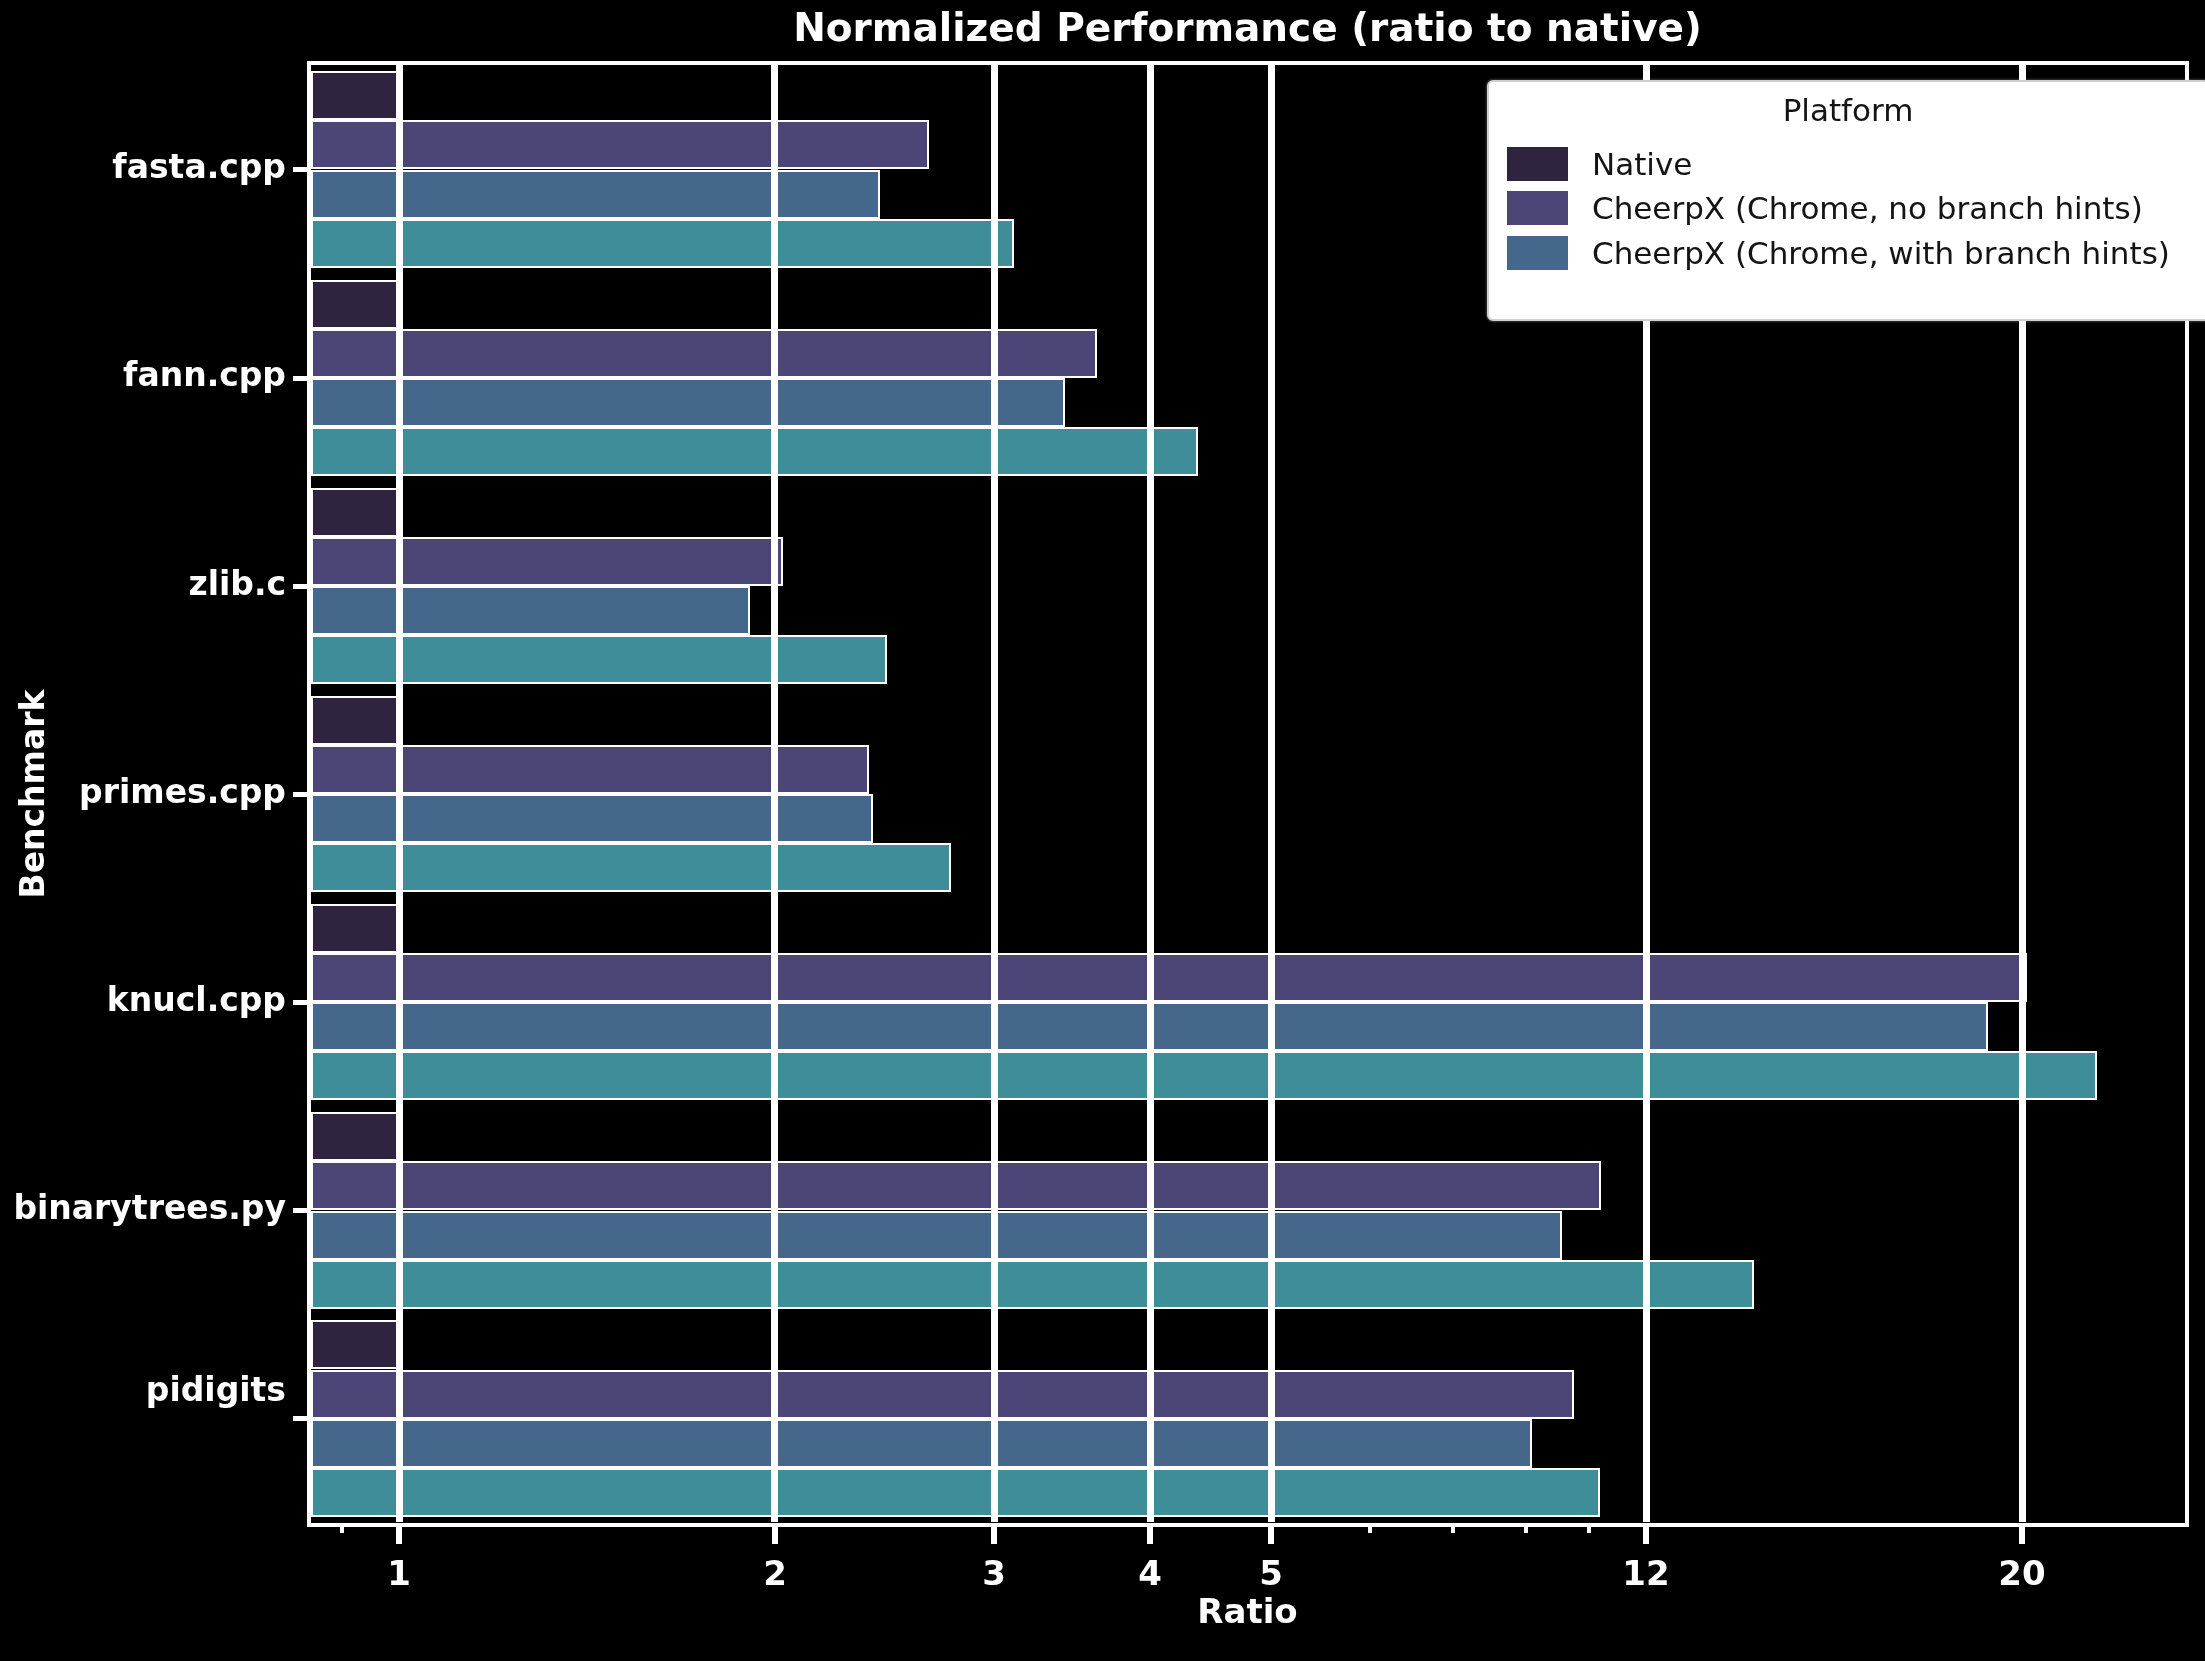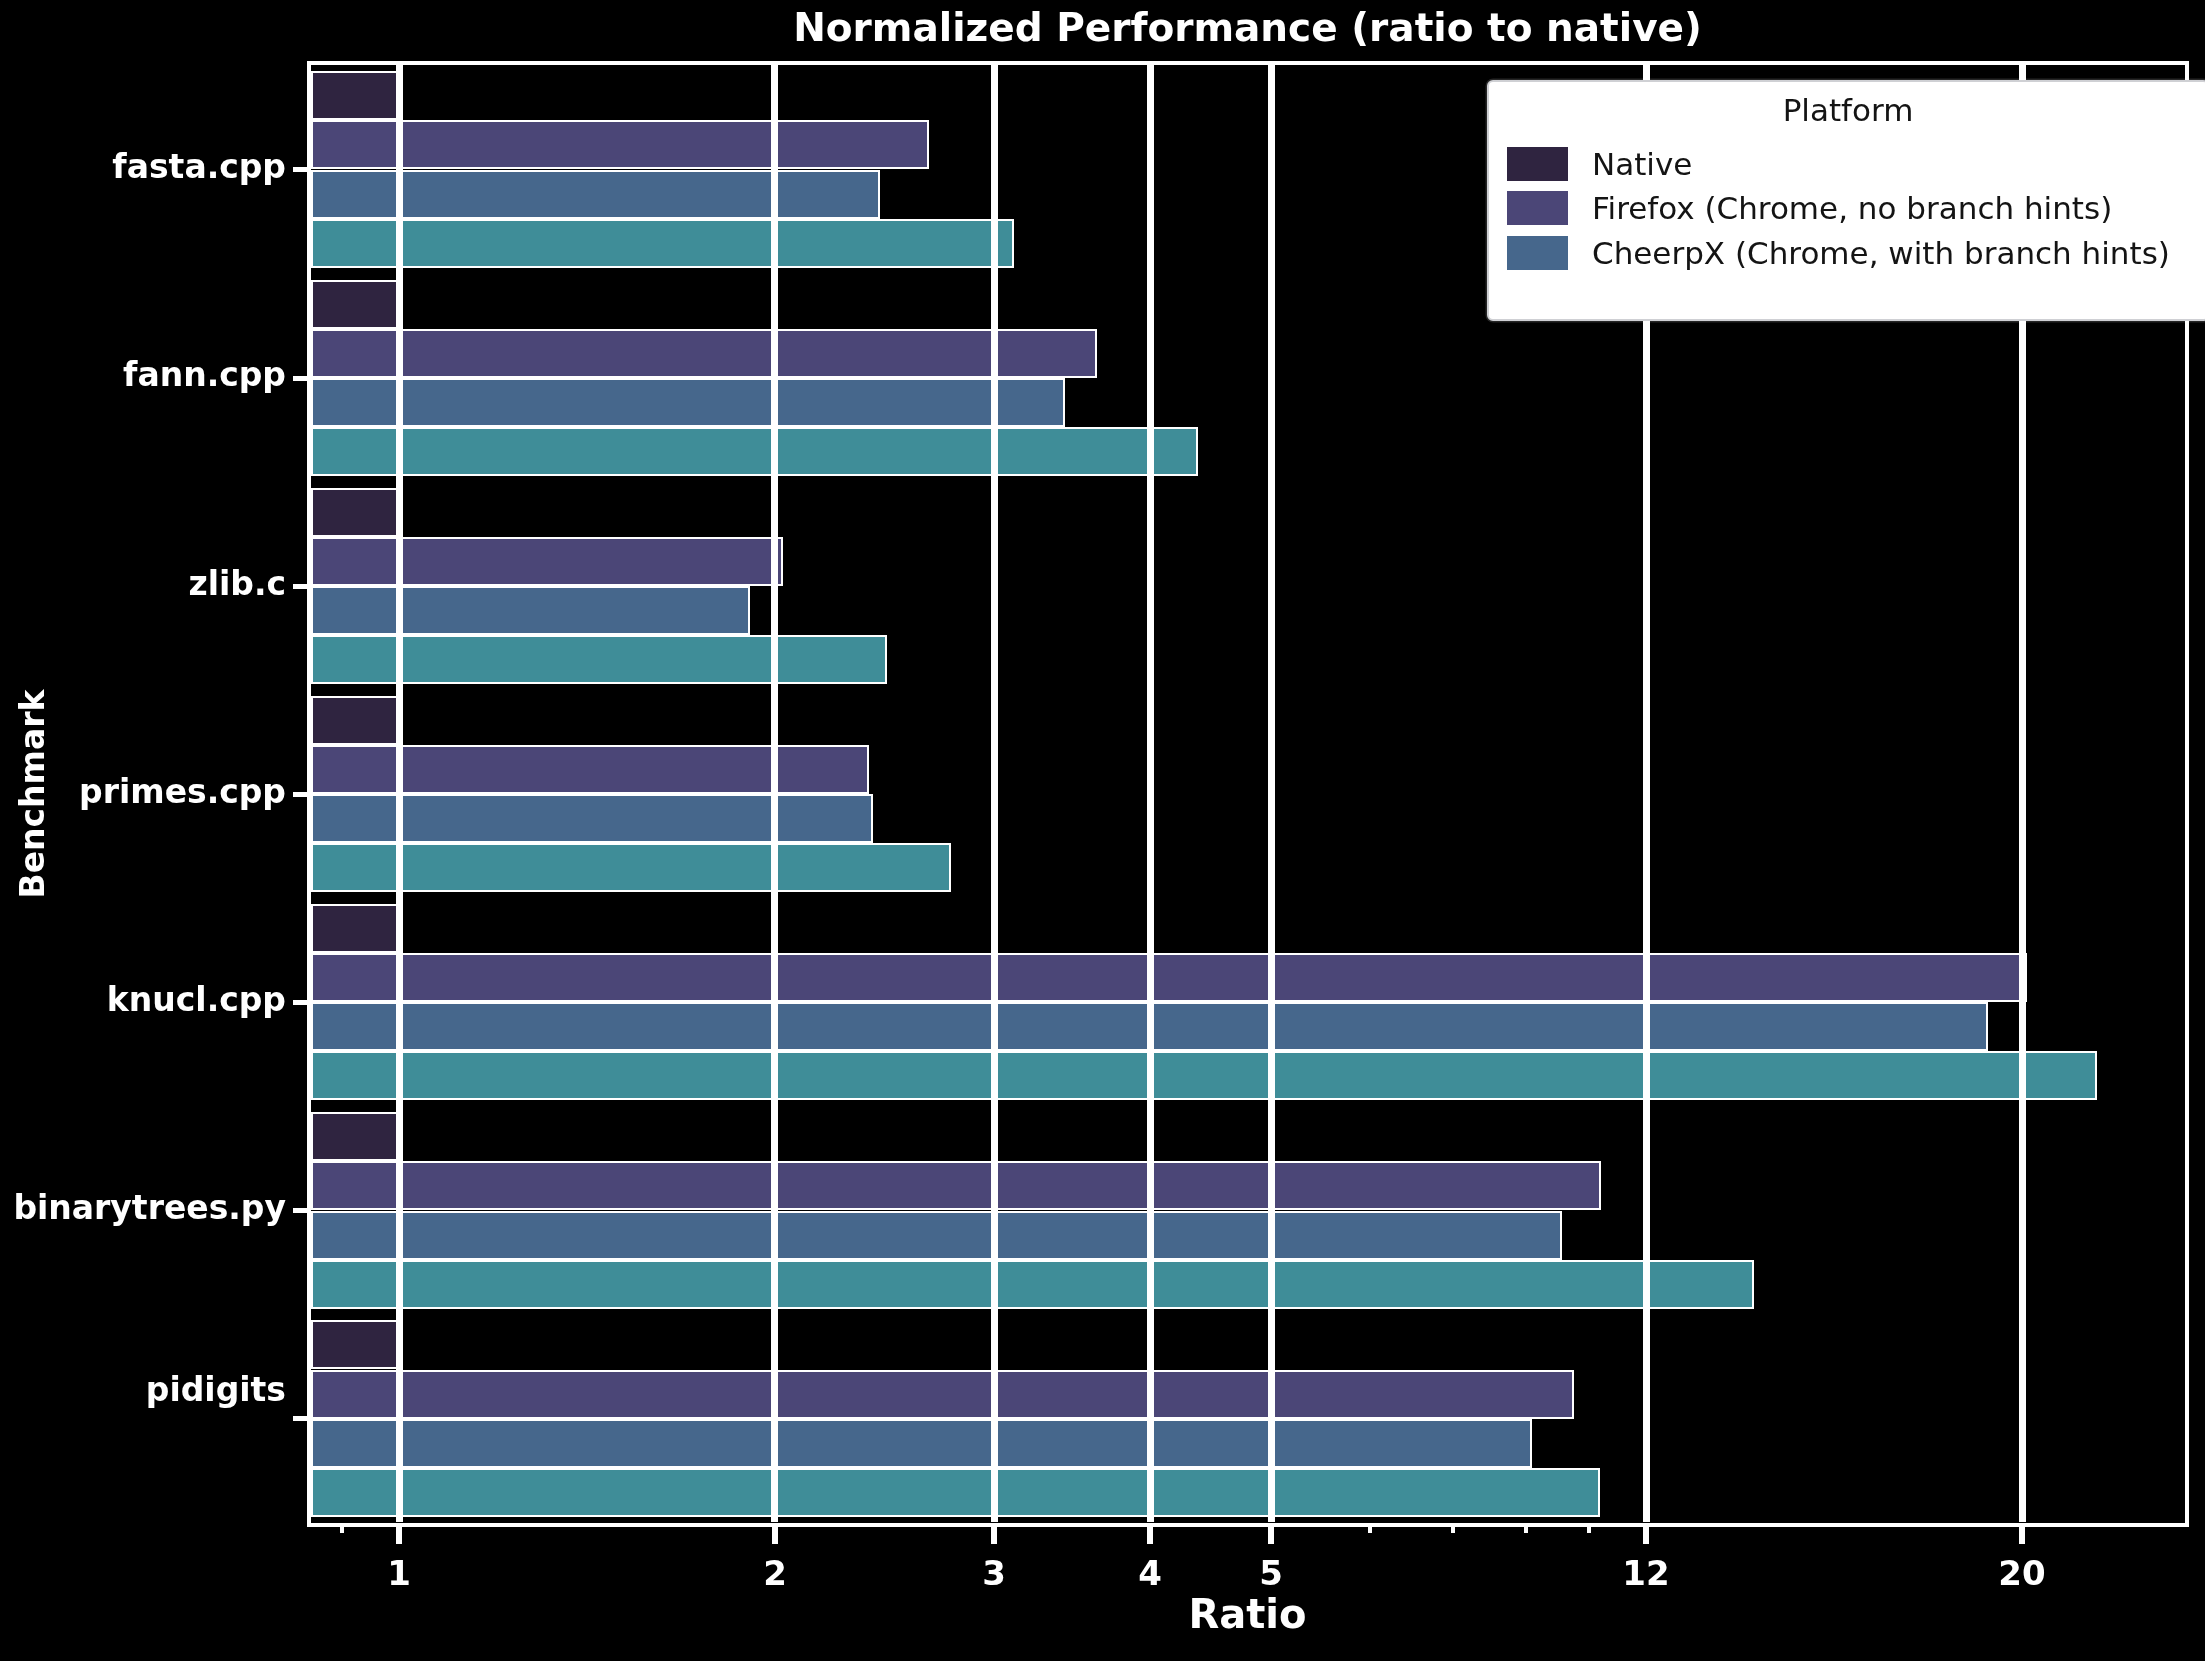--- a/index.html
+++ b/index.html
@@ -1,19 +1,19 @@
 <!DOCTYPE html>
 <html style="font-size:12px"><head>
 <meta charset="utf-8">
 <style>
   html,body{margin:0;padding:0;background:#000;width:2205px;height:1661px;overflow:hidden;}
   .stage{position:relative;width:2205px;height:1661px;background:#000;font-family:"DejaVu Sans",sans-serif;}
   .abs{position:absolute;}
   .title{left:311px;top:4.5px;width:1873px;text-align:center;font-size:39px;font-weight:bold;color:#fff;z-index:5;}
-  .xlabel{left:311px;top:1591px;width:1873px;text-align:center;font-size:40px;font-weight:bold;color:#fff;z-index:5;}
+  .xlabel{left:311px;top:1591px;width:1873px;text-align:center;font-size:34px;font-weight:bold;color:#fff;z-index:5;}
   .ylabel-wrap{left:10.4px;top:794px;width:0;height:0;z-index:5;}
   .ylabel{position:absolute;transform:translate(-50%,-50%) rotate(-90deg);transform-origin:center;white-space:nowrap;font-size:33px;font-weight:bold;color:#fff;left:22px;top:0;}
   .plot-frame{border:4.5px solid #fff;box-sizing:border-box;z-index:4;pointer-events:none;}
   .gridline{background:#fff;z-index:3;}
   .bar{box-sizing:border-box;border:2.2px solid #fff;z-index:2;}
   .ytick-label{font-size:33px;font-weight:bold;color:#fff;text-align:right;z-index:5;}
   .ytick-mark,.xtick-mark,.xtick-minor{background:#fff;z-index:4;}
   .xtick-label{font-size:34px;font-weight:bold;color:#fff;text-align:center;z-index:5;}
   .legend{background:#fff;border:2.2px solid #cfd0d4;border-radius:6px;box-sizing:border-box;z-index:10;box-shadow:0 0 0 1.5px rgba(255,255,255,.15);}
   .legend-title{position:absolute;left:0;top:10.4px;width:100%;text-align:center;font-size:31px;color:#141414;}
@@ -102,21 +102,21 @@
       <div class="abs plot-frame" style="left: 307px; top: 61px; width: 1882px; height: 1466px;"></div>
     </div>
   <div class="abs legend" id="legend" style="left: 1487px; top: 80px; width: 722px; height: 241px;">
     <div class="legend-title">Platform</div>
   <div class="legend-row" style="top: 63px;">
         <div class="legend-swatch" style="background: rgb(47, 36, 64);"></div>
         <div class="legend-label">Native</div>
       </div>
       <div class="legend-row" style="top: 107px;">
         <div class="legend-swatch" style="background: rgb(75, 70, 119);"></div>
-        <div class="legend-label">Firefox (Chrome, no branch hints)</div>
+        <div class="legend-label">CheerpX (Chrome, no branch hints)</div>
       </div>
       <div class="legend-row" style="top: 152px; padding-left: 16px;">
         <div class="legend-swatch" style="background: rgb(70, 103, 140);"></div>
         <div class="legend-label">CheerpX (Chrome, with branch hints)</div>
       </div>
     </div>
 </div>
 
 
 </body></html>

